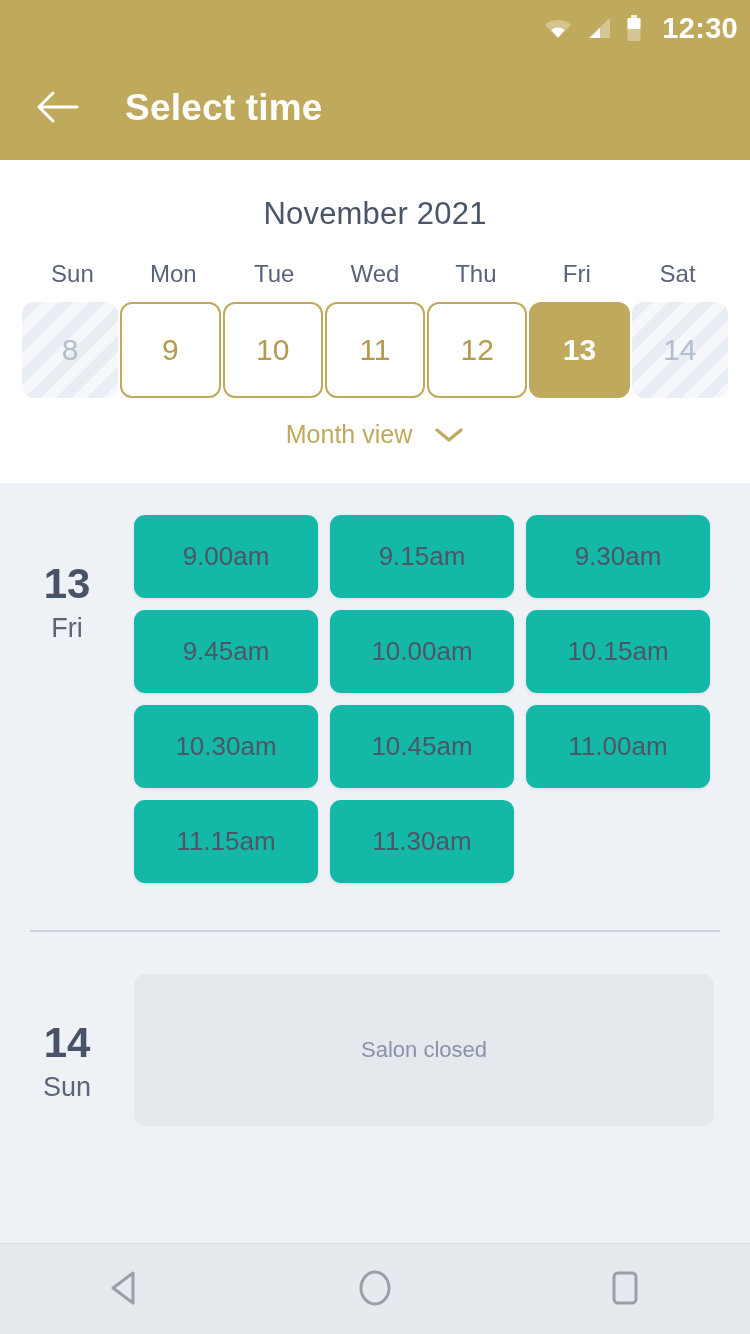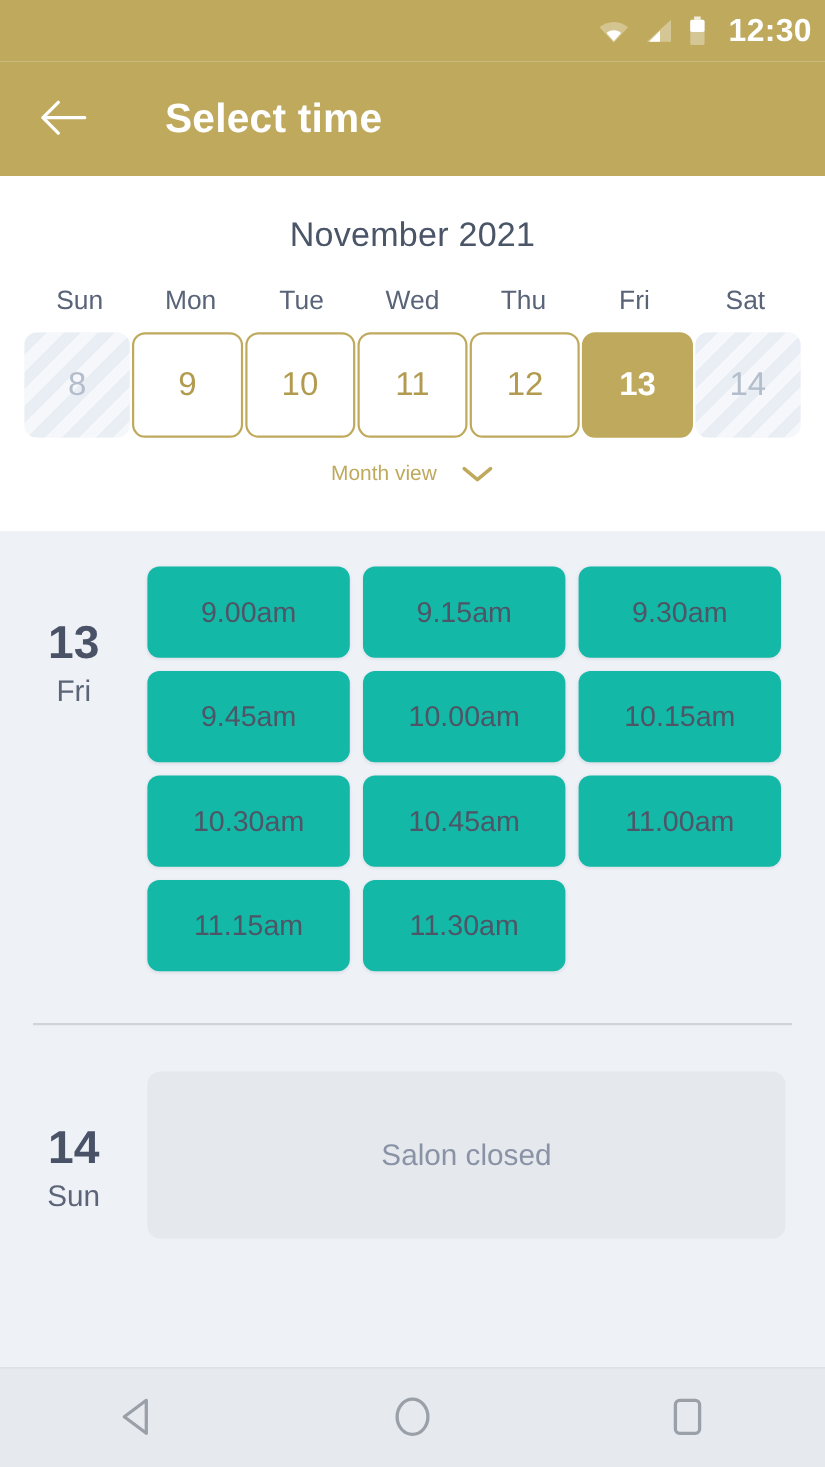--- a/index.html
+++ b/index.html
@@ -31,21 +31,21 @@
     background:#bfa95c;
     display:flex; align-items:center;
   }
   .back-btn {
     width:62px; height:62px; margin-left:26px;
     display:flex; align-items:center; justify-content:center;
     cursor:pointer; background:none; border:none;
   }
   .appbar-title {
     color:#ffffff; font-size:37px; font-weight:bold;
-    margin-left:62px; letter-spacing:0.2px;
+    margin-left:37px; letter-spacing:0.2px;
   }
 
   
   .calendar {
     position:absolute; top:160px; left:0; width:750px; height:323px;
     background:#ffffff;
   }
   .month-title {
     text-align:center; color:#4a5568; font-size:31px;
     padding-top:36px; letter-spacing:0.2px;
@@ -80,21 +80,21 @@
         rgba(255,255,255,0.55) 0px,
         rgba(255,255,255,0.55) 11px,
         rgba(0,0,0,0) 11px,
         rgba(0,0,0,0) 22px);
   }
   .month-view-row {
     display:flex; align-items:center; justify-content:center;
     gap:22px; margin-top:22px;
     cursor:pointer;
   }
-  .month-view-label { color:#bfa95c; font-size:19px; }
+  .month-view-label { color:#bfa95c; font-size:25px; }
   .chev { display:flex; align-items:center; }
 
   
   .slots-area {
     position:absolute; top:483px; left:0; width:750px; height:760px;
     background:#eef1f6; overflow:hidden;
   }
   .day-group { display:flex; padding-top:32px; }
   .day-label {
     width:134px; flex-shrink:0; text-align:center; padding-top:48px;
@@ -114,21 +114,21 @@
     color:#4d5566; font-size:26px; cursor:pointer;
     box-shadow:0 1px 3px rgba(80,95,125,0.13);
   }
   .divider {
     height:2px; background:#ced4db; margin:47px 30px 0 30px;
   }
   .closed-group { display:flex; padding-top:42px; }
   .closed-card {
     width:580px; height:152px; background:#e5e8ed; border-radius:12px;
     display:flex; align-items:center; justify-content:center;
-    color:#8a93a5; font-size:27px;
+    color:#8a93a5; font-size:22px;
   }
 
   
   .navbar {
     position:absolute; bottom:0; left:0; width:750px; height:91px;
     background:#e6e9ee;
     display:flex; align-items:center; justify-content:space-around;
     border-top:1px solid #dadee4;
   }
   .nav-btn {

